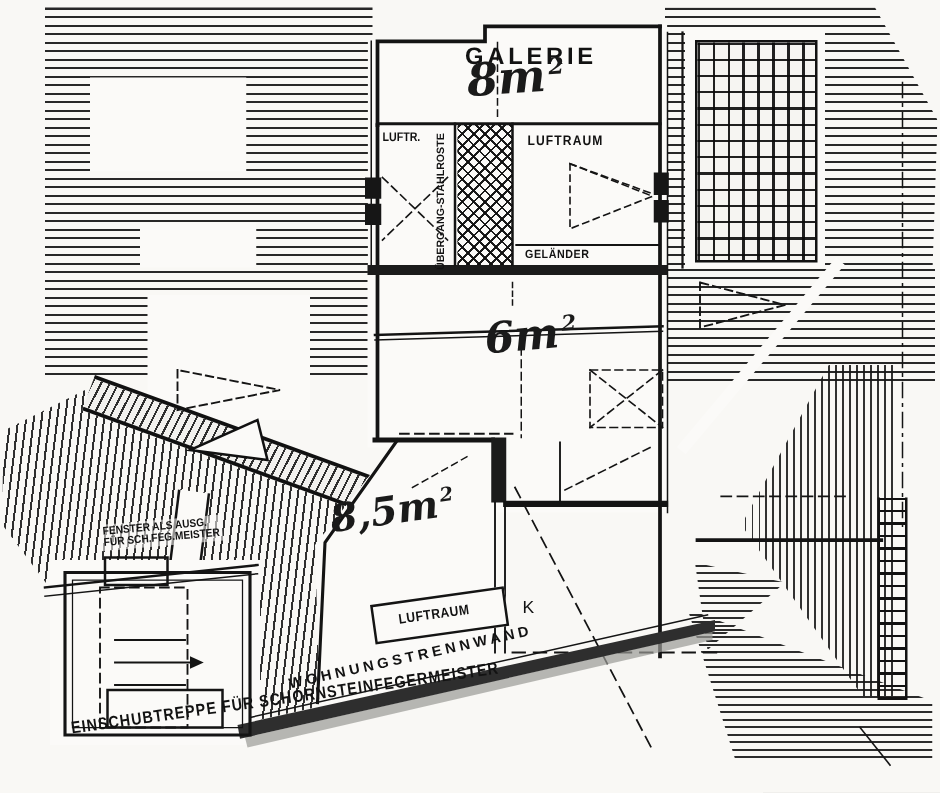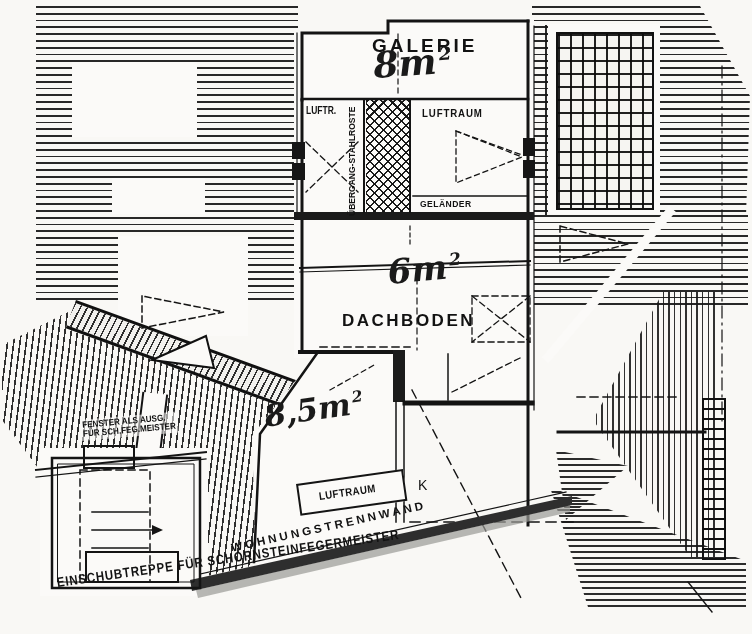--- a/index.html
+++ b/index.html
@@ -162,21 +162,20 @@
   <div class="lbl" style="left:372px;top:36px;font-size:19px;letter-spacing:3px;">GALERIE</div>
 
   <div class="lbl" style="left:306px;top:106px;font-size:10px;transform:scaleX(.85);">LUFTR.</div>
 
   <div class="lbl" style="left:348px;top:100px;height:116px;font-size:8.5px;writing-mode:vertical-rl;transform:rotate(180deg);transform-origin:center;">ÜBERGANG-STAHLROSTE</div>
 
   <div class="lbl" style="left:422px;top:108px;font-size:11px;letter-spacing:1px;transform:scaleX(.88);">LUFTRAUM</div>
 
   <div class="lbl" style="left:420px;top:199px;font-size:9.5px;letter-spacing:.5px;transform:scaleX(.9);">GELÄNDER</div>
 
-  <div class="lbl" style="left:342px;top:312px;font-size:17px;letter-spacing:2.5px;">DACHBODEN</div>
 
   <div class="lbl" style="left:418px;top:478px;font-size:14px;font-weight:400;">K</div>
 
   <div class="hand" style="left:372px;top:44px;font-size:36px;transform:rotate(-4deg);">
     <span>8m</span><span class="sup">2</span>
   </div>
 
   <div class="hand" style="left:386px;top:252px;font-size:34px;transform:rotate(-5deg);">
     <span>6m</span><span class="sup">2</span>
   </div>

